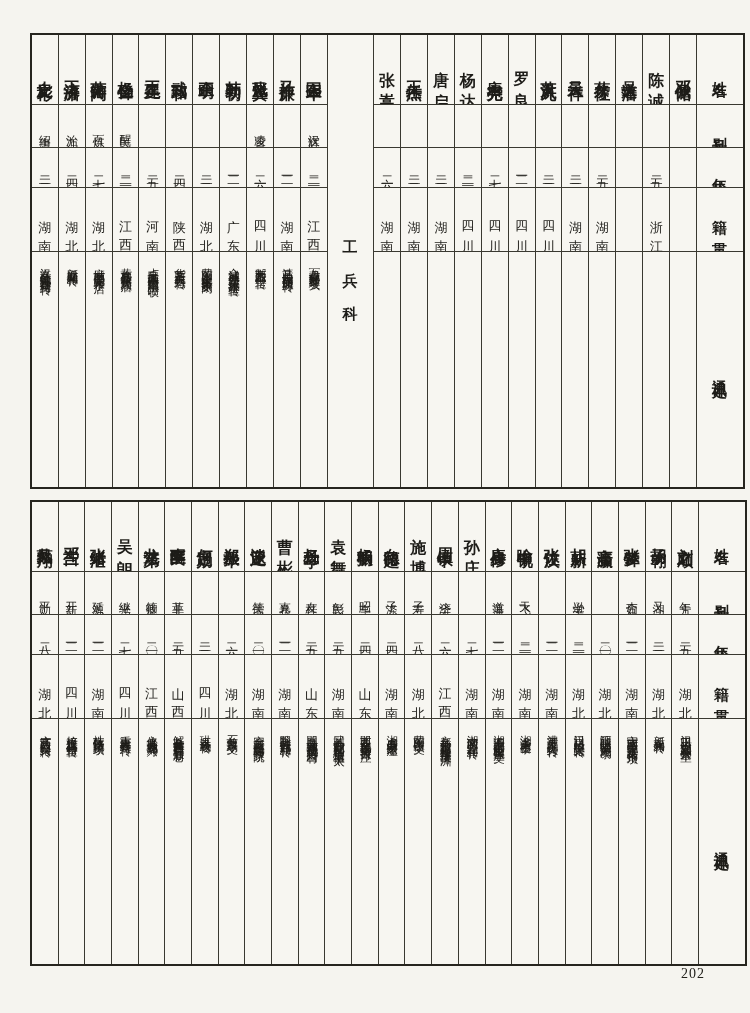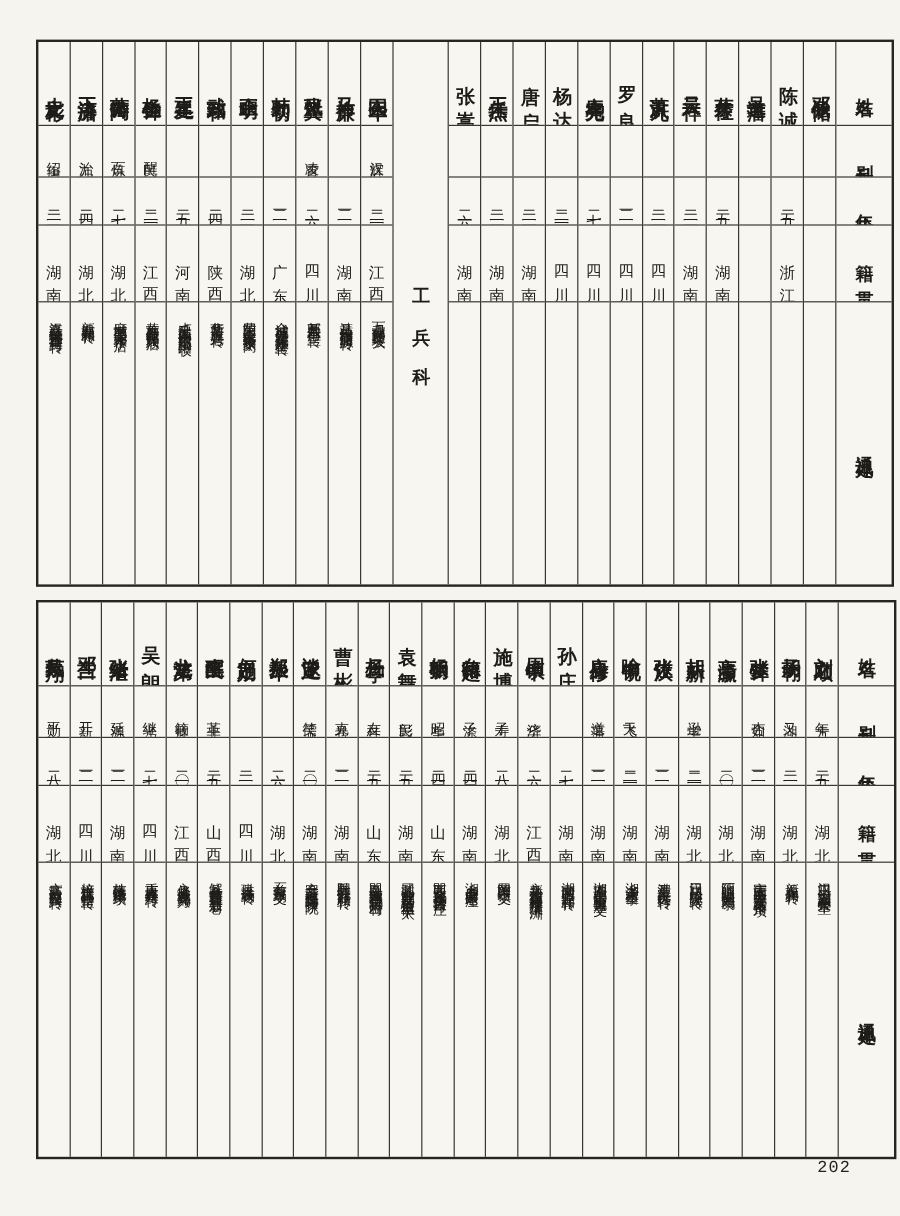--- a/index.html
+++ b/index.html
@@ -49,21 +49,21 @@
   .addr-cell .v{font-size:11.5px;letter-spacing:0.12em;margin-bottom:-0.12em;}
   .header-col .v{font-weight:bold;font-size:15px;}
   .header-col .addr-cell{align-items:center;padding-top:0;}
   .h-name{letter-spacing:1.5em;margin-bottom:-1.5em;}
   .h-alias,.h-age{letter-spacing:0.2em;margin-bottom:-0.2em;}
   .h-place{letter-spacing:1.4em;margin-bottom:-1.4em;}
   .h-contact{letter-spacing:3.4em;margin-bottom:-3.4em;}
   .divider-label{font-size:15px;font-weight:bold;letter-spacing:2.2em;margin-bottom:-2.2em;}
   .page-number{
     position:absolute;left:681px;top:966px;
-    font-family:Liberation Mono, monospace;
+    font-family:Liberation Serif, serif;
     font-size:14px;color:#23221d;letter-spacing:1px;
   }
 </style>
 </head>
 <body>
 
 <div class="sheet-table" id="table-top">
     <div class="col header-col">
       <div class="cell name-cell">
         <span class="v h-name">姓名</span>

